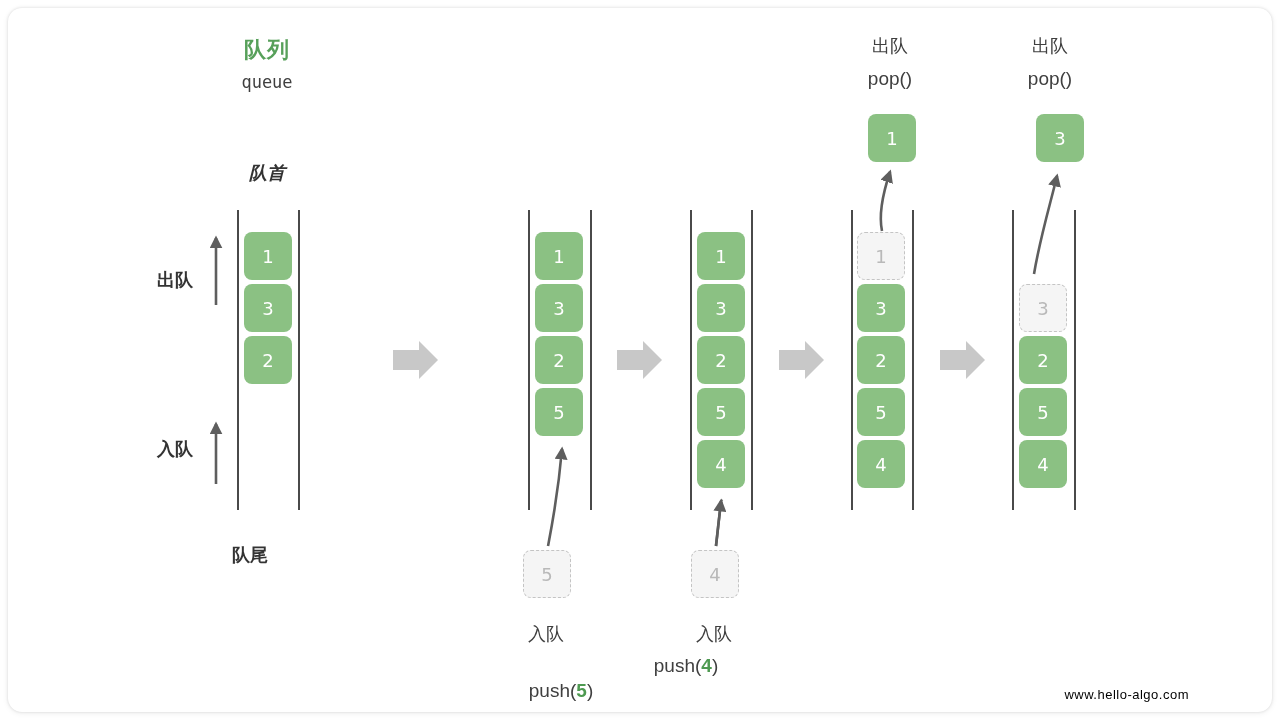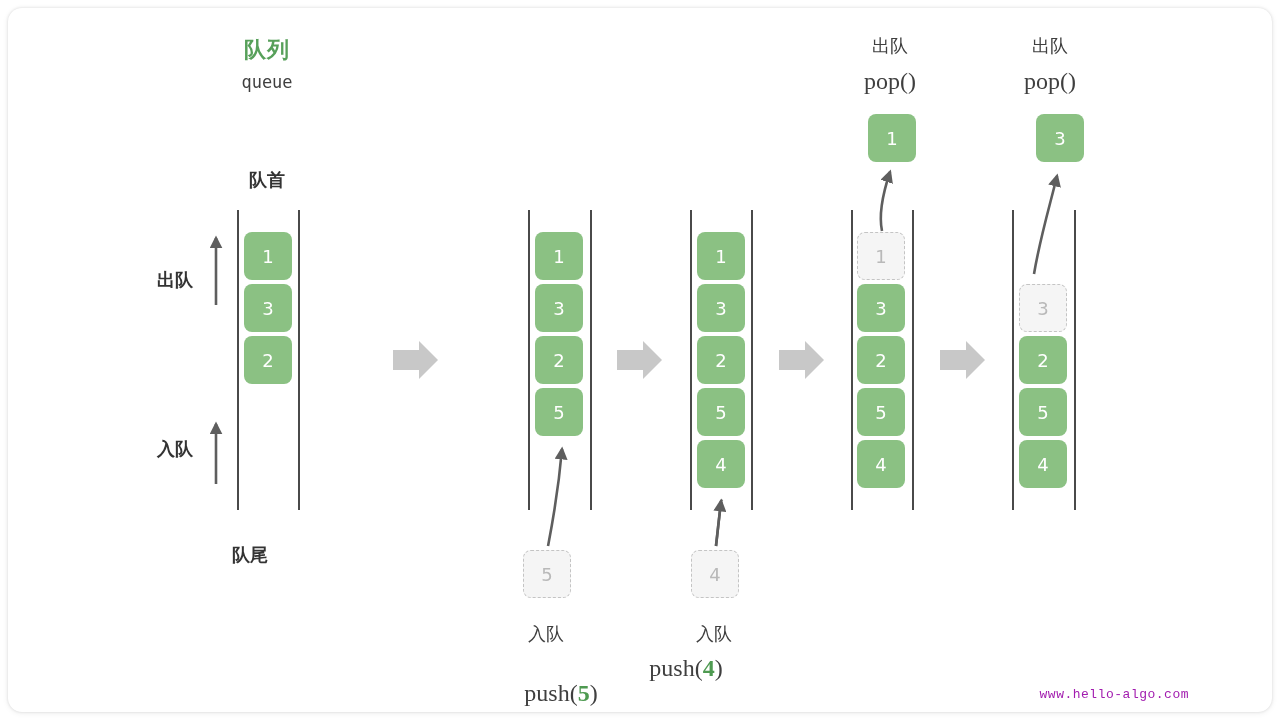--- a/index.html
+++ b/index.html
@@ -59,35 +59,35 @@
   }
   .op-cn {
     position: absolute;
     font-size: 18px;
     color: #3f3f3f;
     white-space: nowrap;
     transform: translateX(-50%);
   }
   .op-code {
     position: absolute;
-    font-family: Liberation Serif, serif;
-    font-size: 24px;
+    font-family: Liberation Sans, sans-serif;
+    font-size: 19px;
     color: #3f3f3f;
     white-space: nowrap;
     transform: translateX(-50%);
   }
   .op-code .arg { color: #4e9a51; font-weight: bold; }
 
   .watermark {
     position: absolute;
     right: 30px;
     bottom: 18px;
-    font-family: Liberation Mono, monospace;
+    font-family: Liberation Sans, sans-serif;
     font-size: 13px;
-    color: #a21caf;
+    color: #000000;
     letter-spacing: 0.5px;
     white-space: nowrap;
   }
 
   
   .rail {
     position: absolute;
     width: 1.6px;
     background: #4a4a4a;
   }
@@ -125,21 +125,21 @@
 </style>
 </head>
 <body>
 
 <div id="canvas">
   <div class="card"></div>
 
   <div class="title-cn" style="left:267px; top:35px;">队列</div>
   <div class="title-en" style="left:267px; top:72px;">queue</div>
 
-  <div class="lbl-bold" style="left:267px; top:168px;">队首</div>
+  <div class="lbl-bold" style="left:267px; top:161px;font-style:italic;">队首</div>
   <div class="lbl-bold" style="left:250px; top:543px;">队尾</div>
 
   <div class="lbl-bold" style="left:175px; top:268px;">出队</div>
   <div class="lbl-bold" style="left:175px; top:437px;">入队</div>
 
   <div class="op-cn" style="left:890px; top:34px;">出队</div>
   <div class="op-code" style="left:890px; top:68px;">pop()</div>
 
   <div class="op-cn" style="left:1050px; top:34px;">出队</div>
   <div class="op-code" style="left:1050px; top:68px;">pop()</div>

